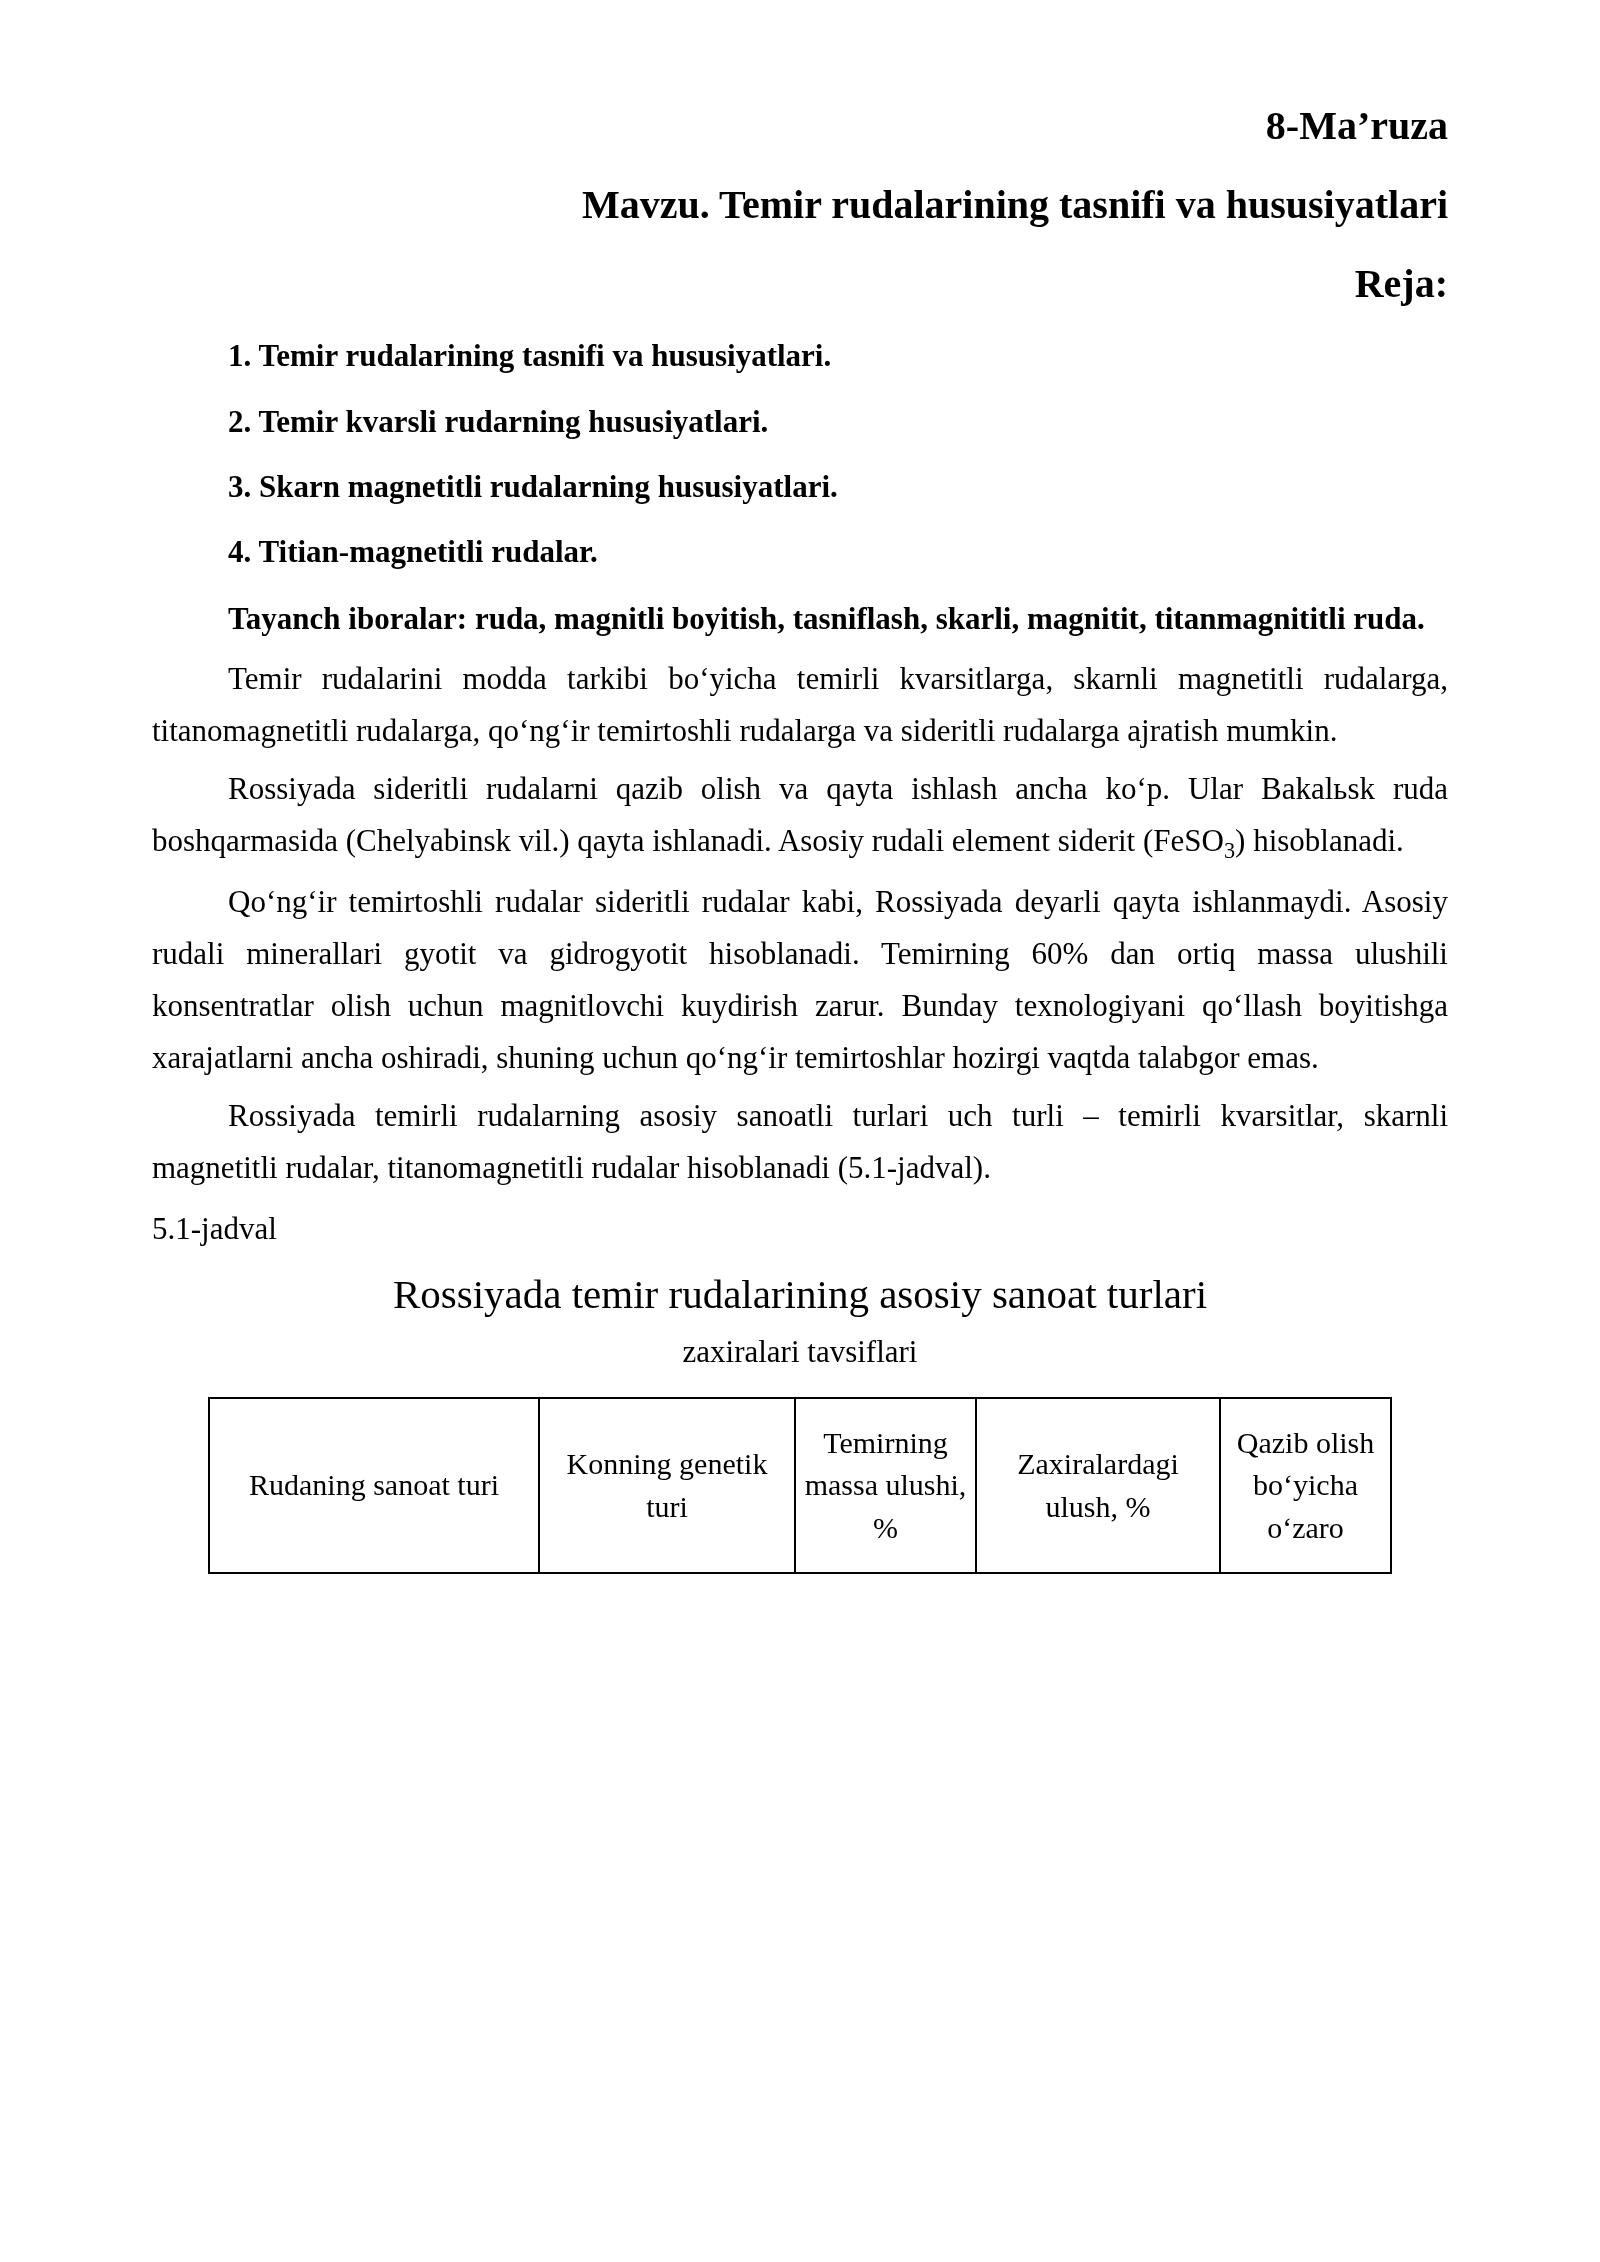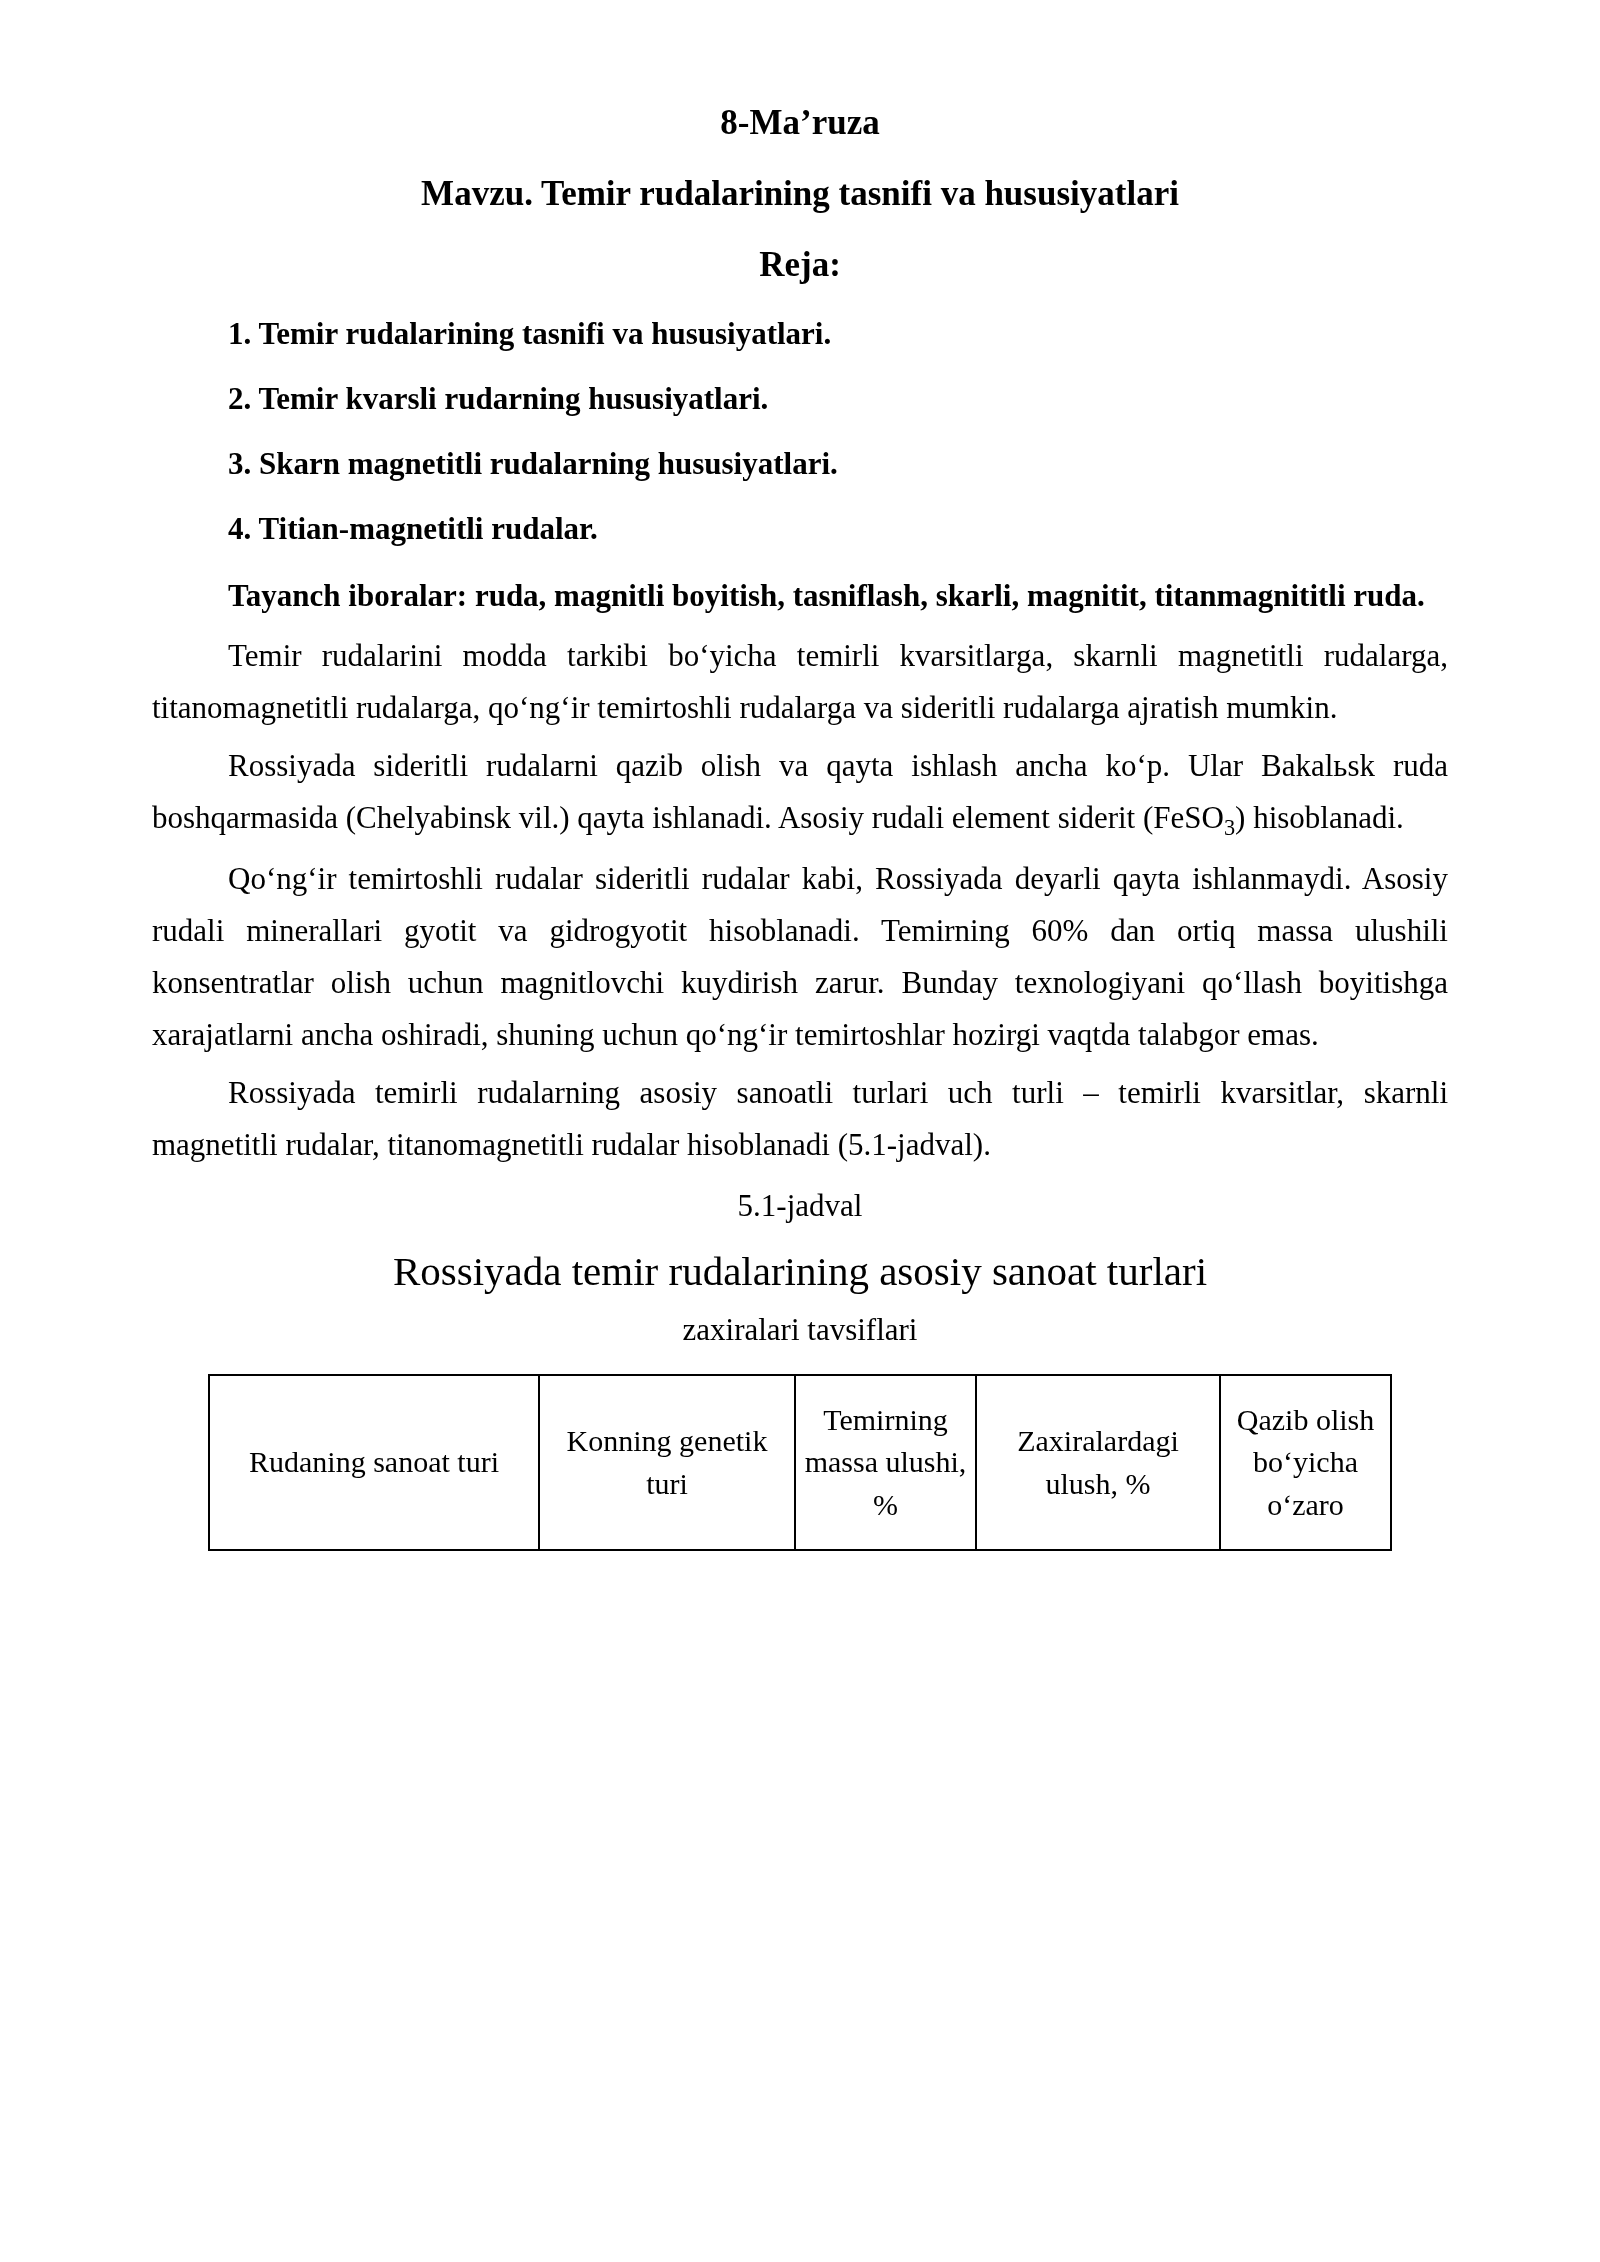--- a/index.html
+++ b/index.html
@@ -16,23 +16,23 @@
     width: 1600px;
     height: 2262px;
     background: #ffffff;
     box-sizing: border-box;
     padding: 96px 152px 60px 152px;
   }
   .content {
     width: 1296px;
   }
   .heading {
-    text-align: center;
+    text-align: right;
     font-weight: bold;
-    font-size: 35px;
+    font-size: 40px;
     line-height: 1.52;
     margin: 0 0 18px 0;
   }
   .heading-title { margin-bottom: 18px; }
   .list-item {
     font-weight: bold;
     font-size: 31px;
     line-height: 1.52;
     margin: 0 0 18px 0;
     padding-left: 76px;
@@ -52,21 +52,21 @@
     line-height: 1.68;
     margin: 0 0 6px 0;
     text-align: justify;
     text-indent: 76px;
     text-align-last: left;
     hyphens: none;
   }
   .table-number {
     font-size: 31px;
     line-height: 1.6;
-    text-align: center;
+    text-align: left;
     margin: 10px 0 8px 0;
   }
   .table-caption {
     font-size: 41px;
     line-height: 1.6;
     text-align: center;
     margin: 0;
   }
   .table-caption-2 {
     font-size: 31px;

